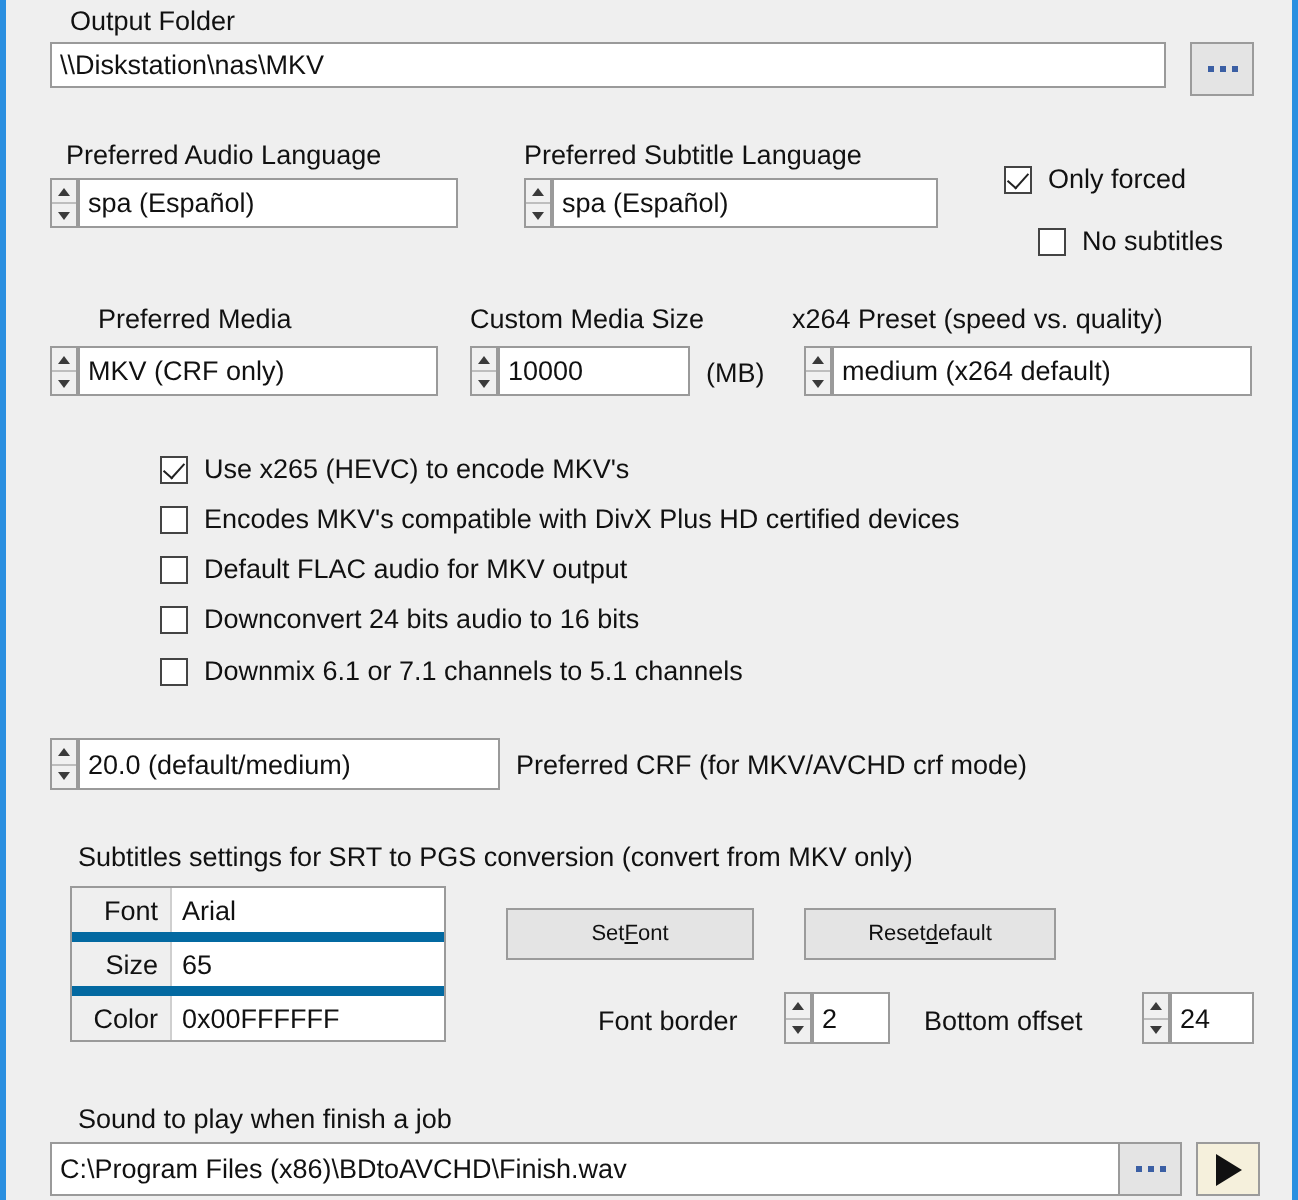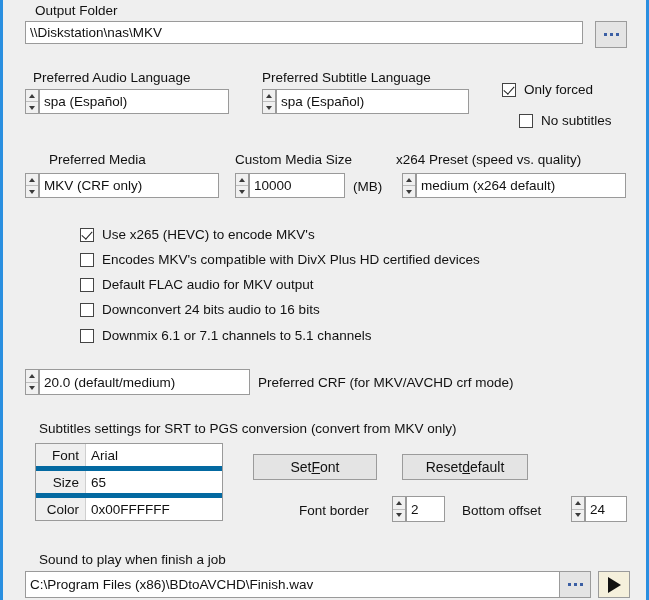--- a/index.html
+++ b/index.html
@@ -107,21 +107,21 @@
     transform: rotate(42deg);
   }
   .cbtxt { font-size: 13.5px; color: #111; }
   
   .btn {
     position: absolute;
     box-sizing: border-box;
     background: #e4e4e4;
     border: 1px solid #9b9b9b;
     font-family: "Liberation Sans", sans-serif;
-    font-size: 14px;
+    font-size: 11px;
     color: #111;
     display: flex;
     align-items: center;
     justify-content: center;
     cursor: default;
     white-space: nowrap;
   }
   .btn .u { text-decoration: underline; }
   .dots {
     display: flex;

